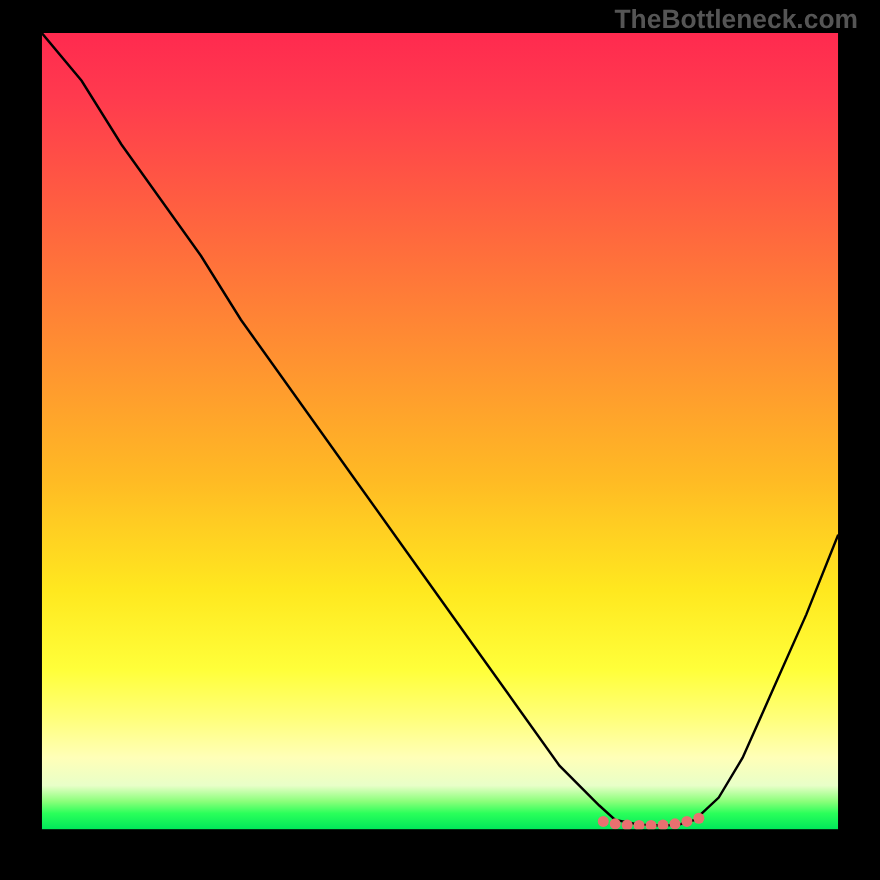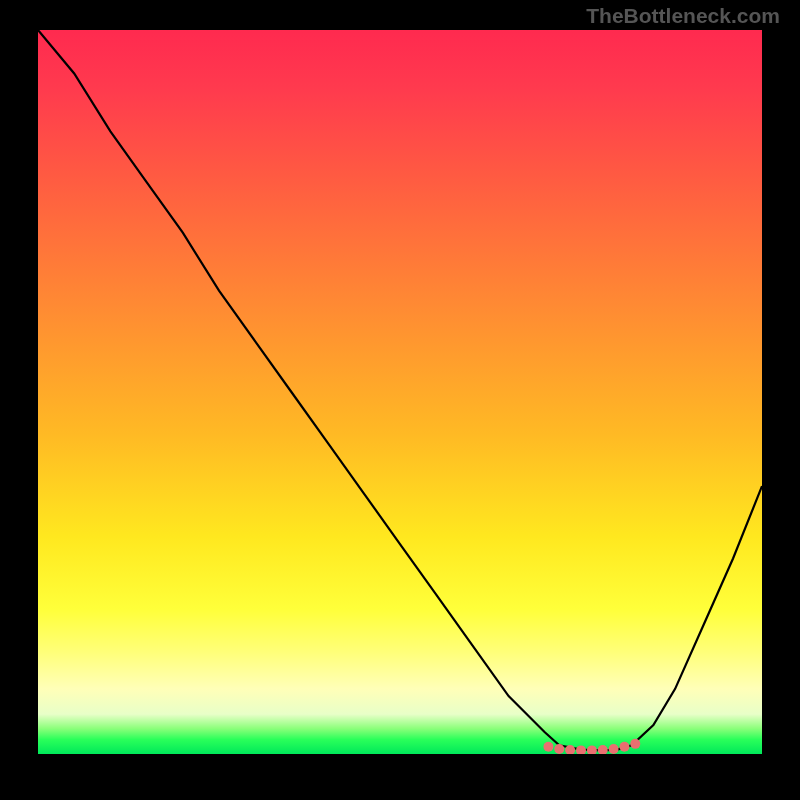--- a/index.html
+++ b/index.html
@@ -8,21 +8,21 @@
     height: 800px;
     background: #000;
     position: relative;
     font-family: Arial, sans-serif;
   }
   .watermark {
     position: absolute;
     top: 4px;
     right: 20px;
     color: #555;
-    font-size: 21px;
+    font-size: 24px;
     font-weight: bold;
     z-index: 10;
   }
   .plot-area {
     position: absolute;
     left: 38px;
     top: 30px;
     width: 724px;
     height: 724px;
     overflow: hidden;

